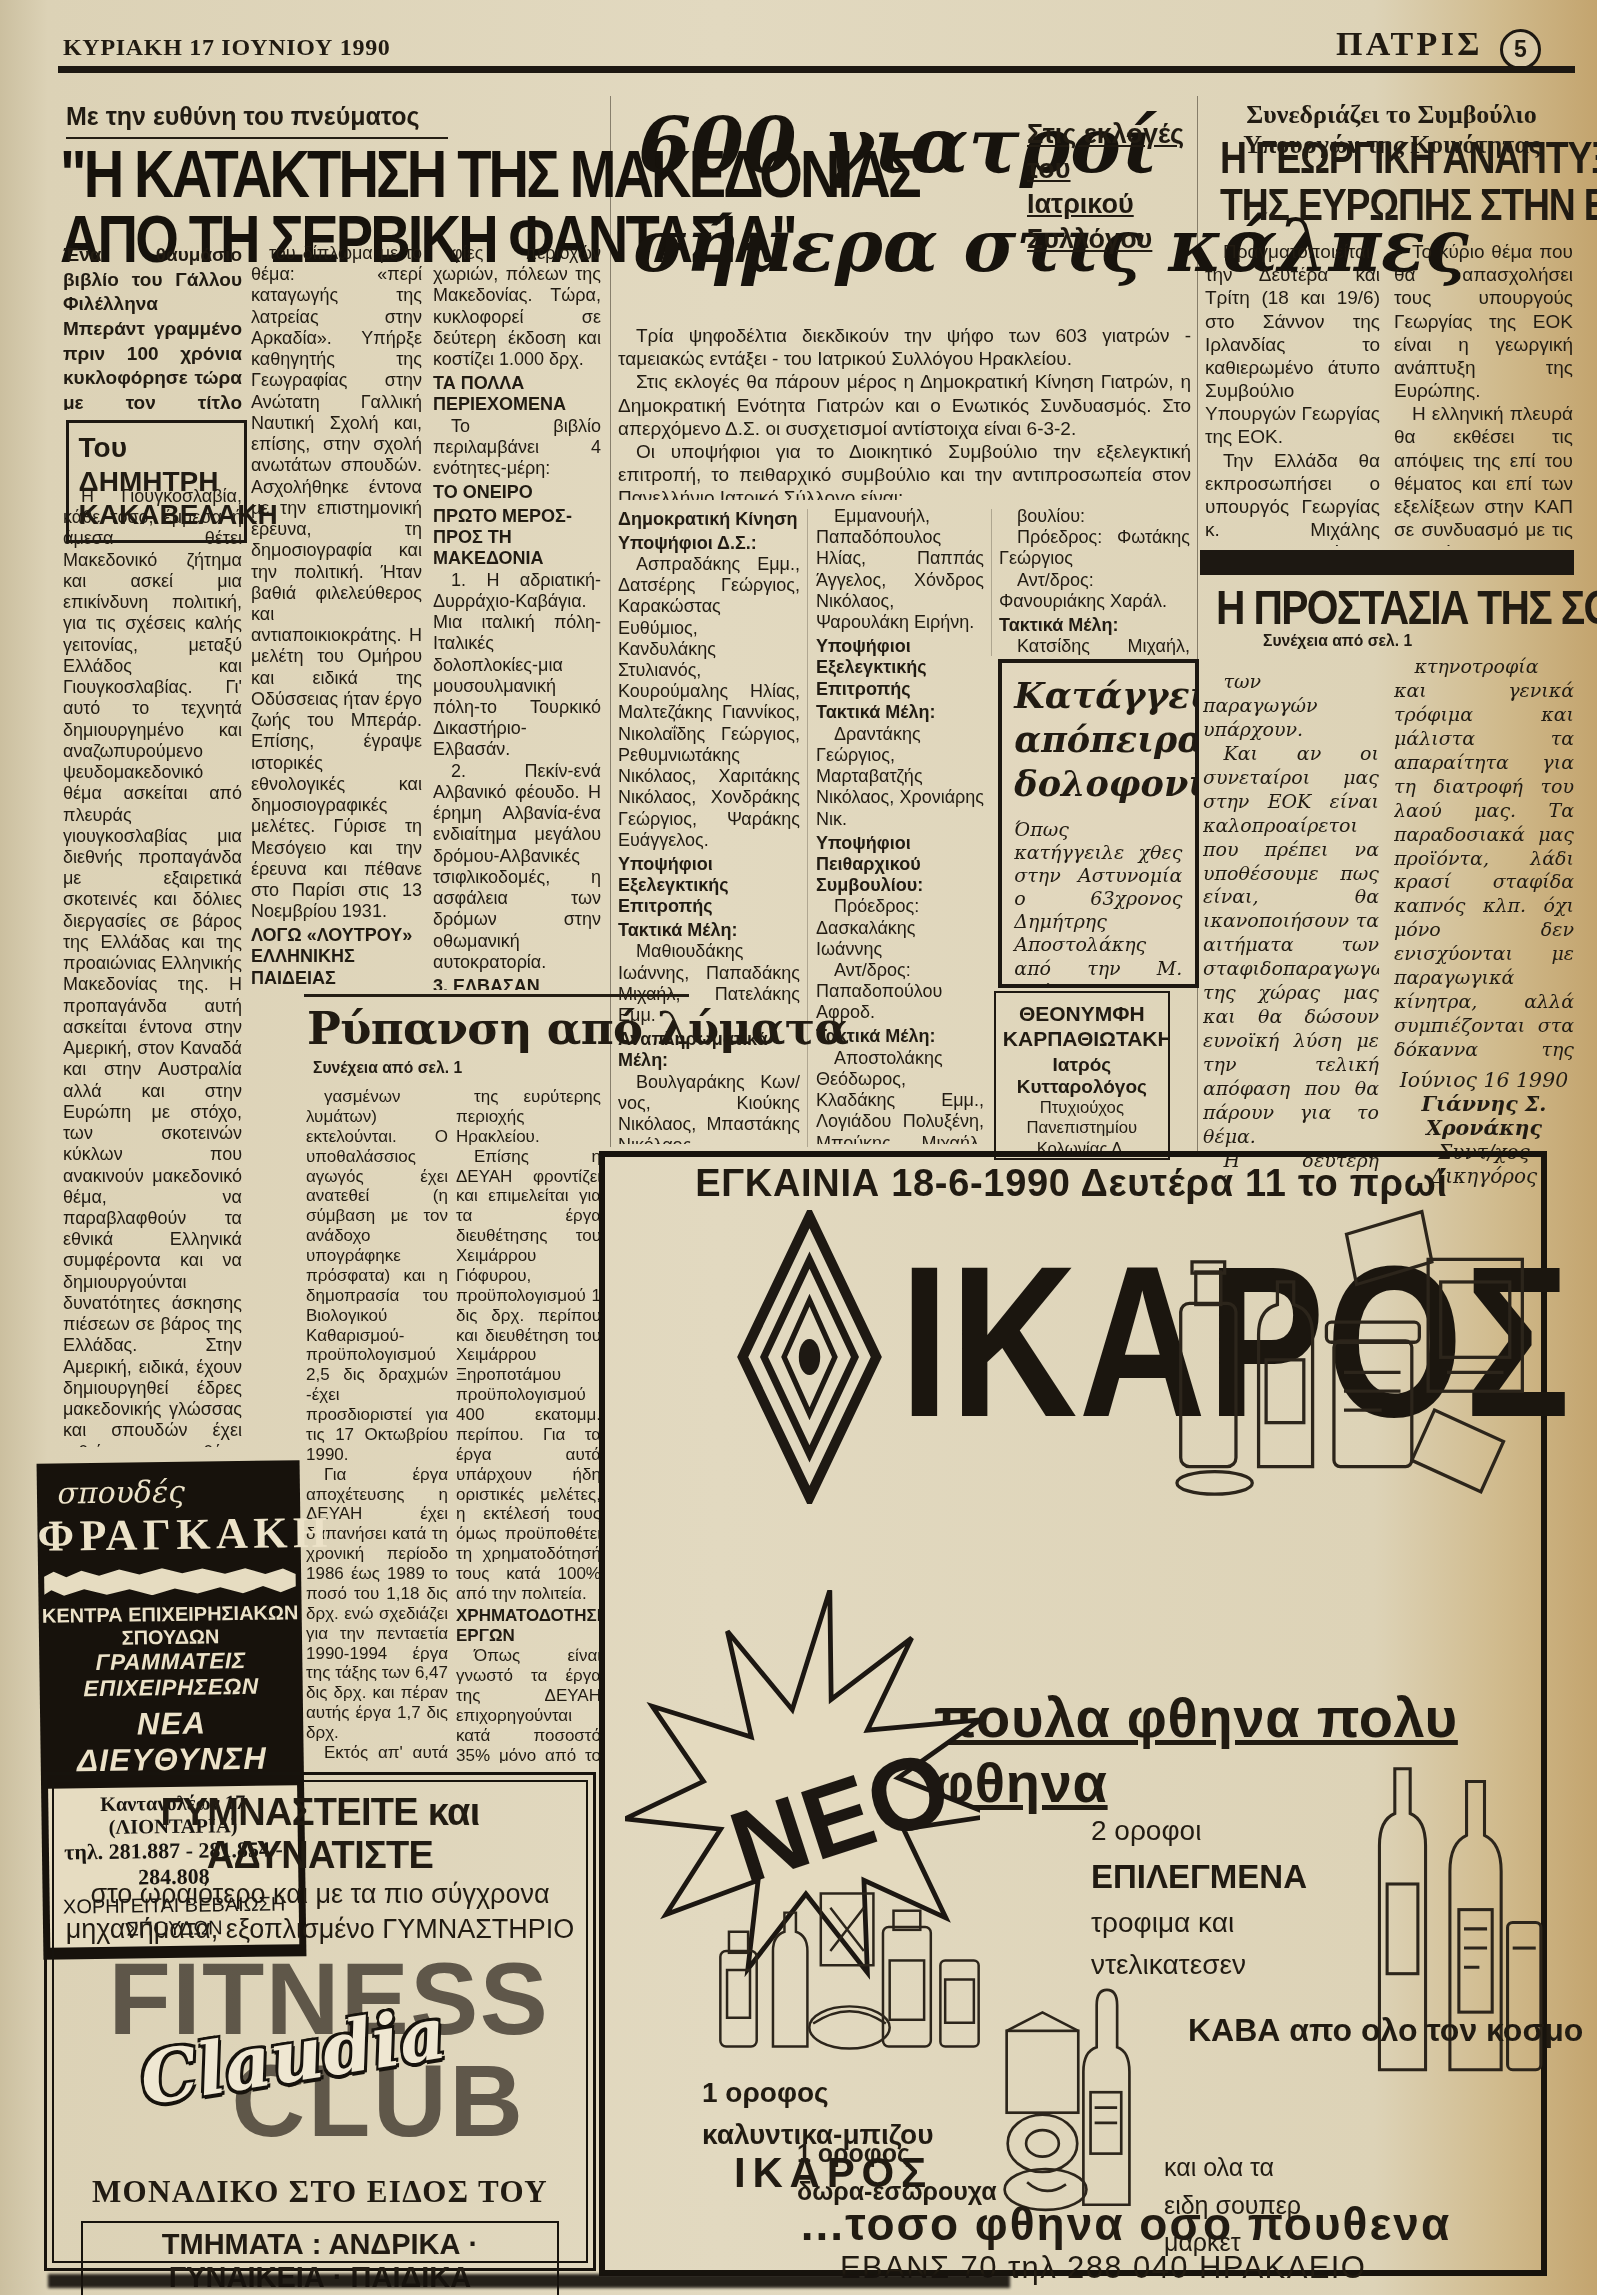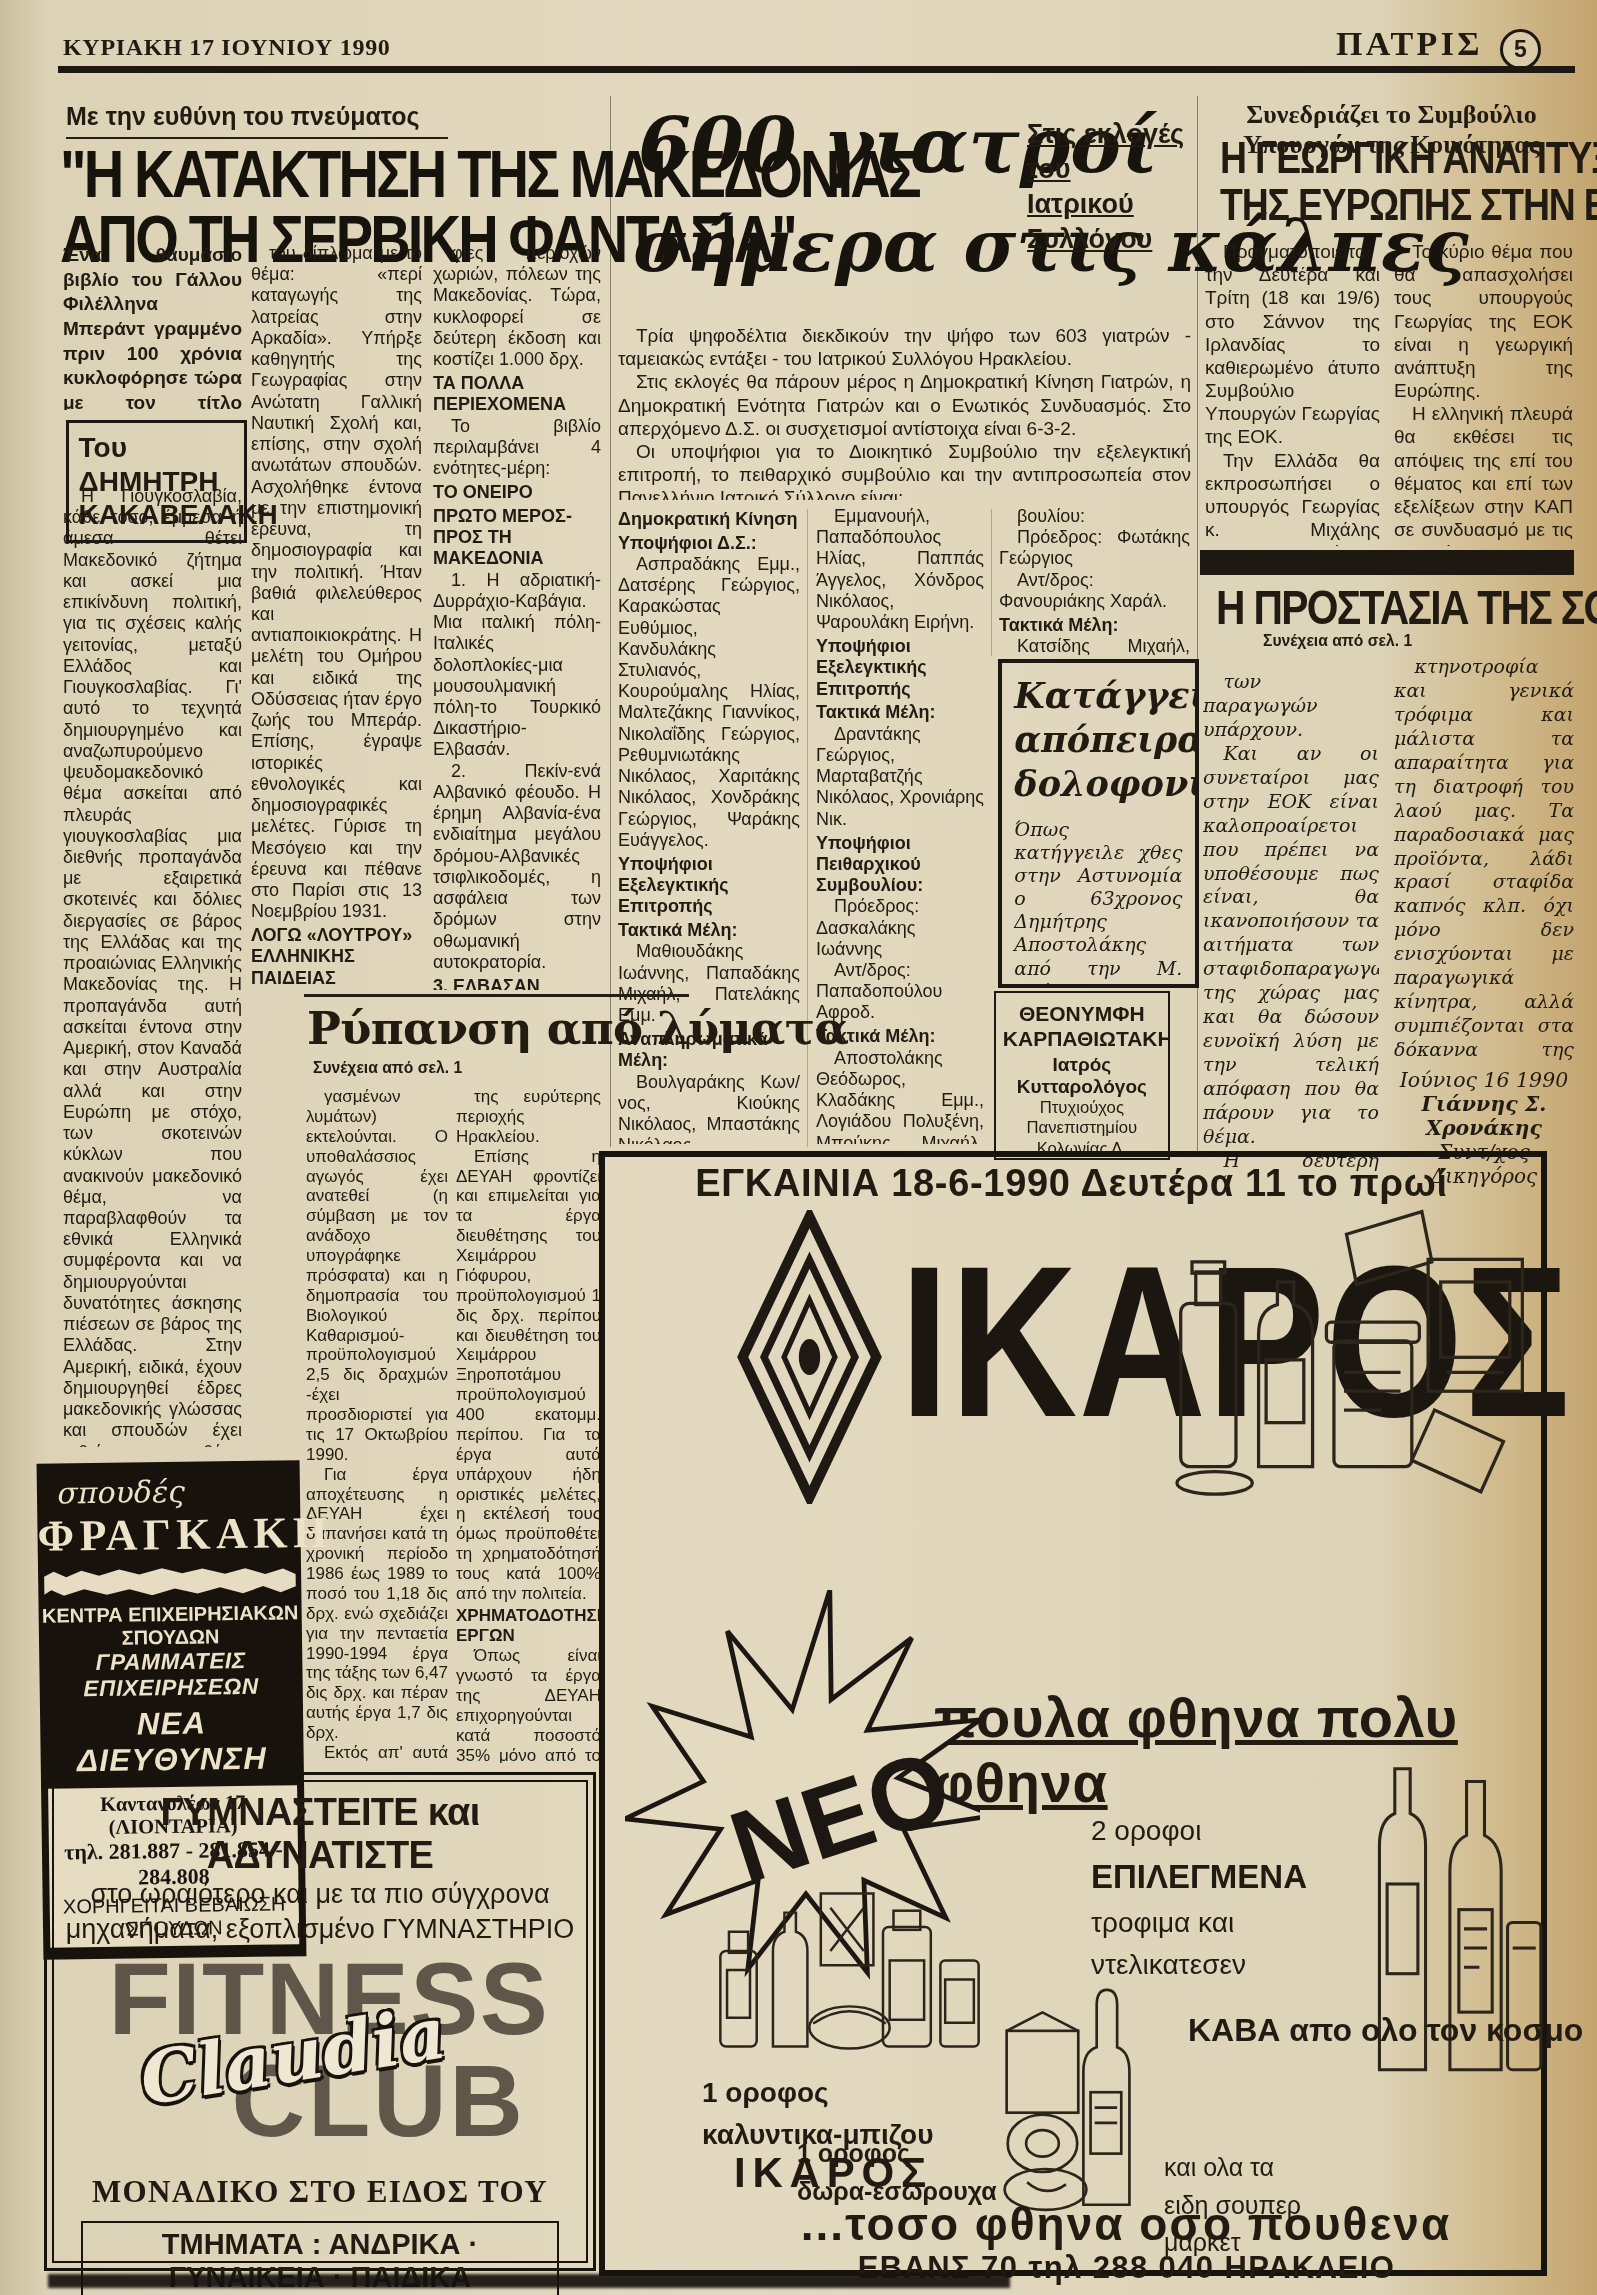--- a/index.html
+++ b/index.html
@@ -68,21 +68,21 @@
   .gym .tm{border:2.7px solid #17130d;margin:11px 20.5px 0;padding:5.5px 0;font-weight:700;font-size:29px;}
   
   .ikframe{border:6.1px solid #17130d;}
   .ik-t{font-weight:700;font-size:38px;letter-spacing:0.7px;text-align:center;}
   .ik-big{font-weight:900;font-size:176px;line-height:1;letter-spacing:1.4px;transform:scaleY(1.22);transform-origin:top left;color:#1b160f;}
   .ik-sub{font-weight:700;font-size:56px;letter-spacing:0.7px;text-decoration:underline;}
   .ik-lab{font-size:28px;line-height:1.5;}
   .ik-lab b{font-size:33px;}
   .ik-small{font-weight:700;font-size:42px;letter-spacing:6.8px;}
   .ik-slog{font-weight:700;font-size:46px;letter-spacing:2px;text-align:center;}
-  .ik-adr{font-weight:700;font-size:31px;letter-spacing:1.4px;text-align:center;}
+  .ik-adr{font-weight:400;font-size:31px;letter-spacing:1.4px;text-align:left;}
   svg{display:block;}
   .shadowbar{position:absolute;background:#16120d;opacity:.92;filter:blur(1.4px);}
 </style>
 </head>
 <body>
 
 <div id="page">
 
   <div class="abs date" style="left:63px;top:34px;">ΚΥΡΙΑΚΗ 17 ΙΟΥΝΙΟΥ 1990</div>
   <div class="abs mast" style="left:1336px;top:24.6px;">ΠΑΤΡΙΣ</div>

